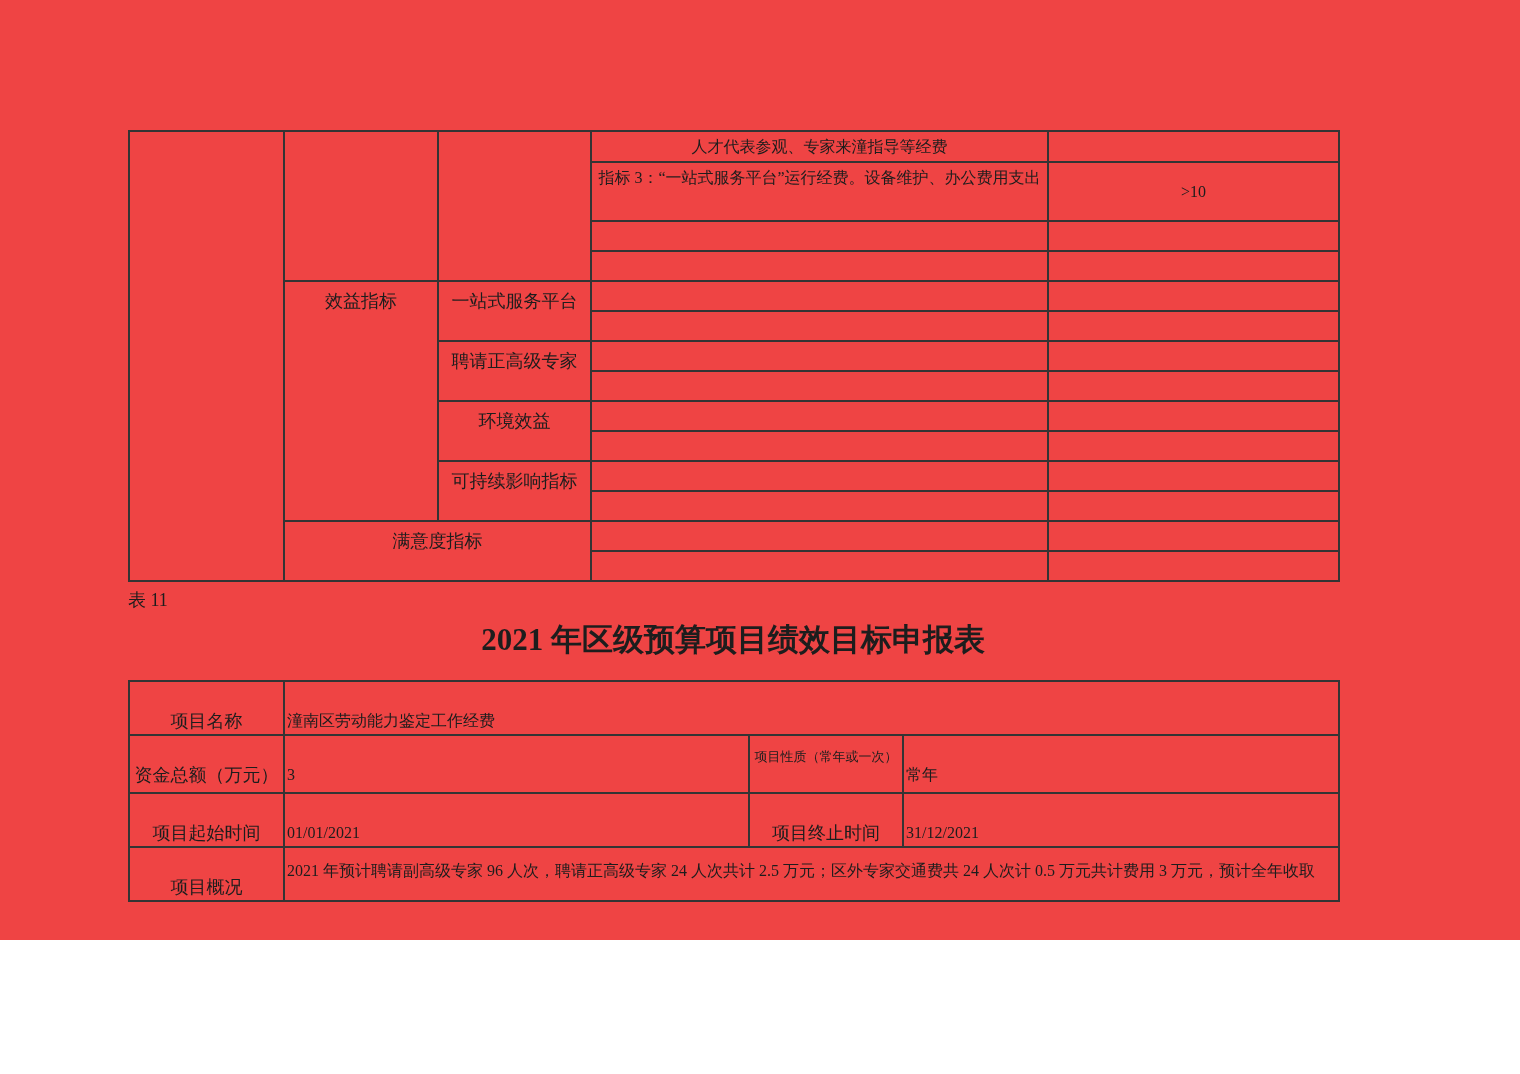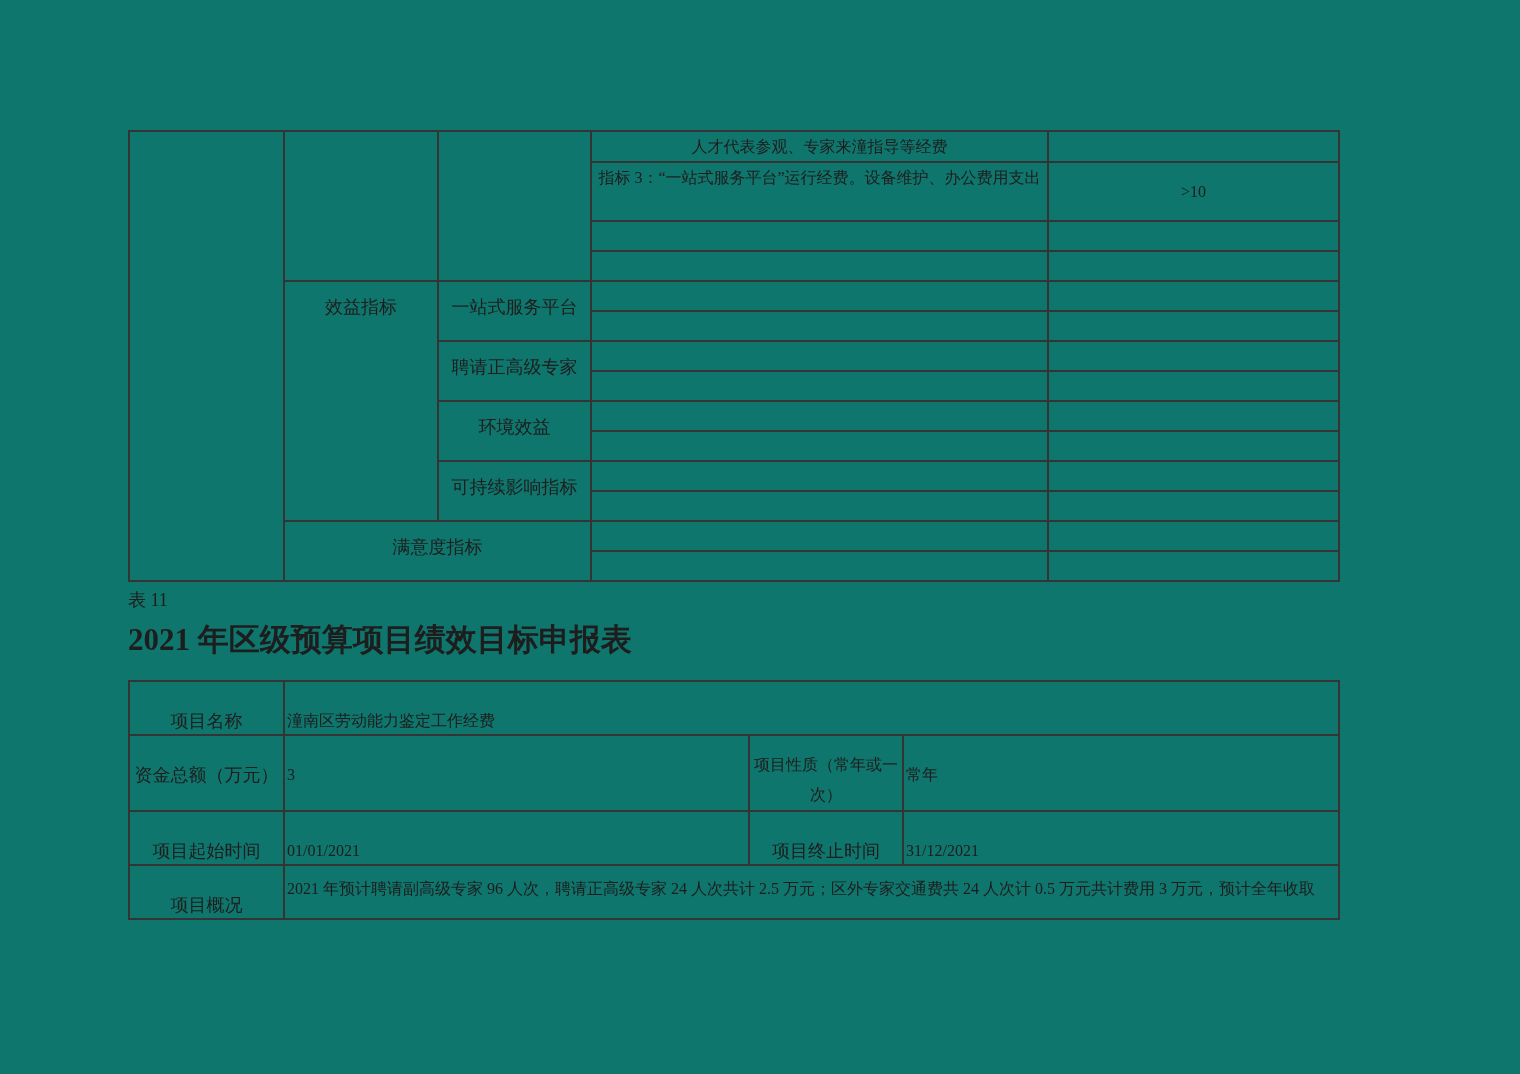--- a/index.html
+++ b/index.html
@@ -8,22 +8,22 @@
     background: #ffffff;
     width: 1520px;
     height: 1074px;
     font-family: "Liberation Serif", "DejaVu Serif", serif;
     color: #1d1d1d;
     overflow: hidden;
   }
   .page {
     position: relative;
     width: 1520px;
-    height: 1074px;
-    background: #0f766e;
+    height: 940px;
+    background: #ef4444;
   }
   .content {
     position: absolute;
     left: 128px;
     top: 0;
     width: 1210px;
   }
   table {
     border-collapse: collapse;
     table-layout: fixed;
@@ -38,21 +38,21 @@
   
   .top-table {
     position: absolute;
     top: 130px;
     left: 0;
   }
   .top-table td.label-cell {
     text-align: center;
     font-size: 18px;
     line-height: 26px;
-    padding-top: 12px;
+    padding-top: 6px;
   }
   .top-table td.content-cell {
     text-align: center;
     font-size: 16px;
     line-height: 28px;
     padding: 1px 3px 0 3px;
   }
   .top-table td.target-cell {
     text-align: center;
     font-size: 16px;
@@ -65,42 +65,42 @@
     top: 588px;
     left: 0;
     font-size: 18px;
     line-height: 24px;
   }
   .doc-title {
     position: absolute;
     top: 620px;
     left: 0;
     width: 1210px;
-    text-align: left;
+    text-align: center;
     font-size: 31px;
     font-weight: bold;
     line-height: 40px;
   }
   
   .bottom-table {
     position: absolute;
     top: 680px;
     left: 0;
   }
   .bottom-table td.label-cell {
     text-align: center;
     font-size: 18px;
     line-height: 26px;
     padding-top: 26px;
   }
   .bottom-table td.label-cell-small {
     text-align: center;
-    font-size: 16px;
+    font-size: 13px;
     line-height: 30px;
-    padding-top: 14px;
+    padding-top: 6px;
     border-radius: 28px;
   }
   .bottom-table td.value-cell {
     text-align: left;
     font-size: 16px;
     line-height: 26px;
     padding: 26px 2px 0 2px;
   }
   .bottom-table td.value-cell-nowrap {
     text-align: left;

